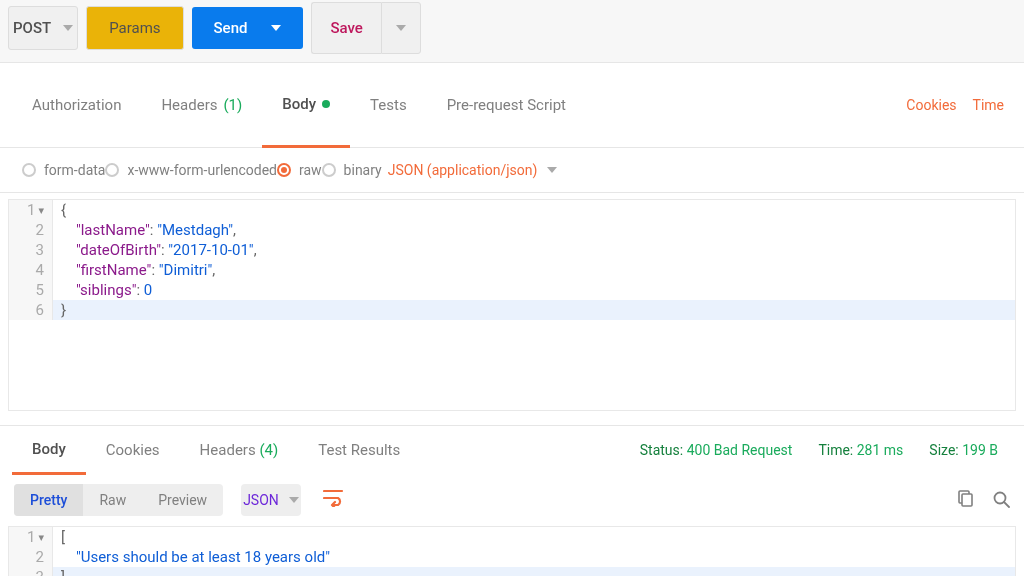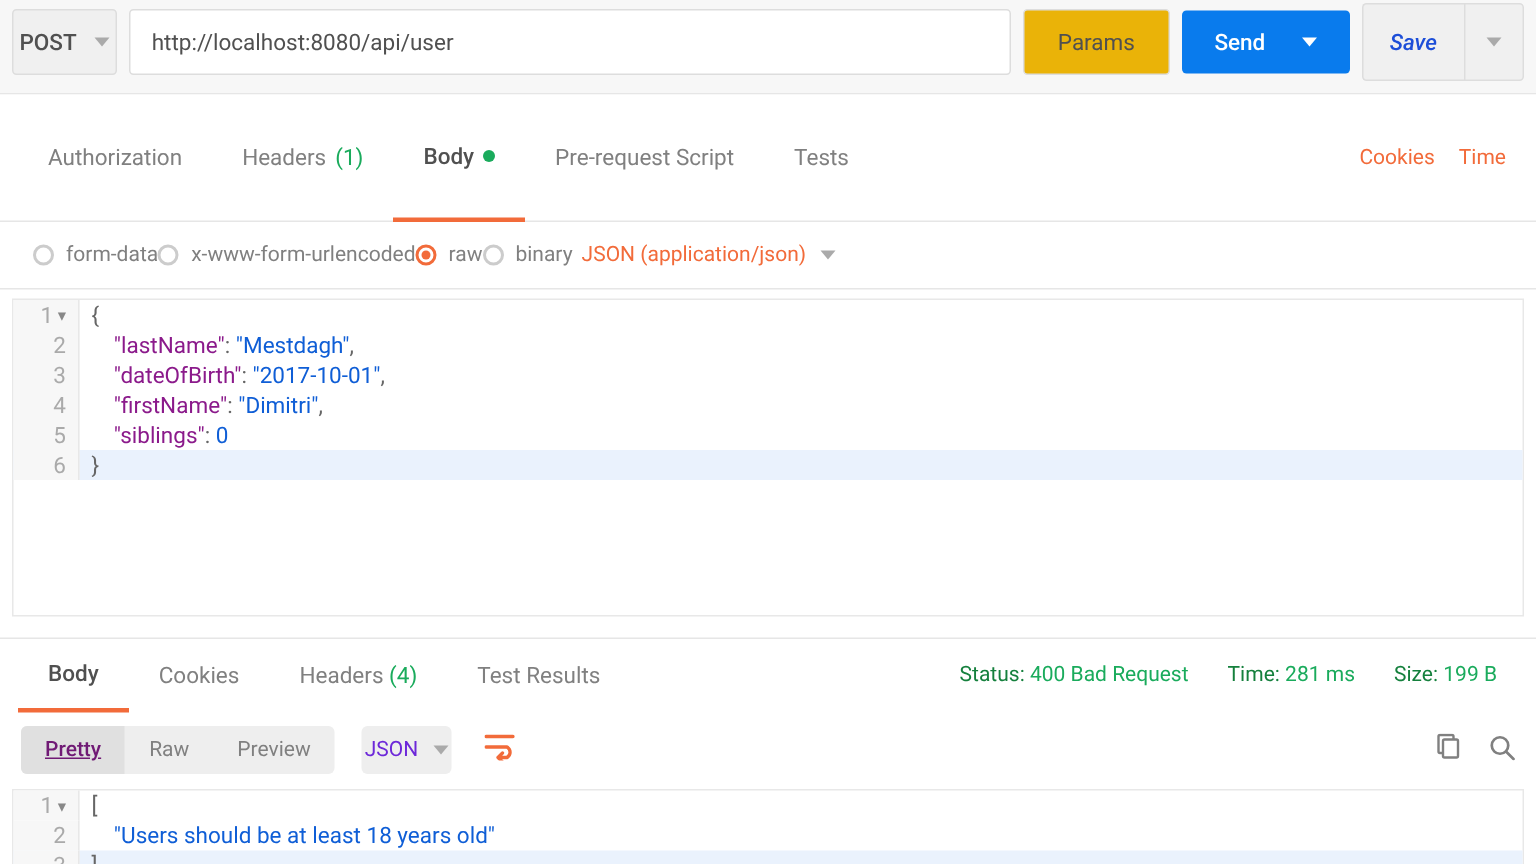--- a/index.html
+++ b/index.html
@@ -3,21 +3,21 @@
 <meta charset="utf-8">
 <style>
 * { margin:0; padding:0; box-sizing:border-box; font-family: -apple-system, BlinkMacSystemFont, "Segoe UI", Roboto, sans-serif; }
 body { background:#fff; font-size:14px; color:#505050; width:1024px; }
 .topbar { display:flex; align-items:center; gap:8px; padding:2px 8px 8px 8px; background:#f7f7f7; border-bottom:1px solid #e6e6e6; }
 .method-select { background:#f0f0f0; border:1px solid #ddd; border-radius:3px; padding:12px 4px; display:flex; align-items:center; gap:12px; cursor:pointer; color:#505050; font-size:15px; font-weight:500; }
 .url-input { flex:1; background:#fff; border:1px solid #ddd; border-radius:3px; padding:12px 14px; font-size:15px; color:#505050; }
 .params-btn { background:#eab308; border:1px solid #ddd; border-radius:3px; padding:12px 22px; cursor:pointer; color:#505050; font-size:15px; }
 .send-btn { background:#097bed; color:#fff; border:none; border-radius:3px; padding:12px 22px; display:flex; align-items:center; gap:24px; cursor:pointer; font-size:15px; font-weight:500; }
 .save-group { display:flex; }
-.save-btn { background:#f0f0f0; color:#1d4ed8; border:1px solid #ddd; border-right:none; border-radius:3px 0 0 3px; padding:16px 18px; cursor:pointer; font-size:15px; font-weight:500;font-style:italic; }
+.save-btn { background:#f0f0f0; color:#be185d; border:1px solid #ddd; border-right:none; border-radius:3px 0 0 3px; padding:16px 18px; cursor:pointer; font-size:15px; font-weight:500; }
 .save-caret { background:#f0f0f0; border:1px solid #ddd; border-radius:0 3px 3px 0; padding:12px 14px; cursor:pointer; color:#888; display:flex; align-items:center; }
 .caret { width:0; height:0; border-left:5px solid transparent; border-right:5px solid transparent; border-top:6px solid currentColor; display:inline-block; }
 .caret-white { border-top-color:#fff; }
 .caret-gray { border-top-color:#aaa; }
 
 .request-tabs { display:flex; align-items:center; padding:0 12px; background:#fff; border-bottom:1px solid #e6e6e6; }
 .rtab { padding:32px 20px; color:#808080; cursor:pointer; font-size:15px; display:flex; align-items:center; gap:6px; }
 .rtab.active { color:#505050; font-weight:500; border-bottom:3px solid #f26b3a; margin-bottom:-1px; }
 .count-green { color:#1aab5c; }
 .dot-green { width:8px; height:8px; border-radius:50%; background:#1aab5c; display:inline-block; }
@@ -46,37 +46,36 @@
 .resp-tabs { display:flex; align-items:center; padding:0 12px; background:#fff; border-top:1px solid #e6e6e6; }
 .resp-tab { padding:14px 20px; color:#808080; cursor:pointer; font-size:15px; }
 .resp-tab.active { color:#505050; font-weight:500; border-bottom:3px solid #f26b3a; margin-bottom:-1px; }
 .meta { margin-left:auto; display:flex; gap:26px; font-size:14px; padding-right:14px; }
 .meta .label { color:#15803d; }
 .meta .val { color:#1aab5c; }
 
 .format-bar { display:flex; align-items:center; gap:8px; padding:10px 14px; background:#fff; }
 .seg-group { display:inline-flex; background:#eee; border-radius:4px; overflow:hidden; }
 .seg-btn { padding:8px 16px; color:#808080; cursor:pointer; font-size:14px; }
-.seg-btn.active { background:#e0e0e0; color:#701a75; font-weight:500;text-decoration:underline; }
+.seg-btn.active { background:#e0e0e0; color:#1d4ed8; font-weight:500; }
 .json-dd { background:#eee; border-radius:4px; padding:8px 2px; display:inline-flex; align-items:center; gap:10px; cursor:pointer; color:#6d28d9; margin-left:10px; }
 .wrap-icon { color:#f26b3a; margin-left:14px; cursor:pointer; font-size:20px; }
 .right-icons { margin-left:auto; display:flex; gap:18px; color:#808080; }
 .icon-btn { cursor:pointer; }
 
 .resp-editor { background:#fff; border:1px solid #e8e8e8; margin:0 8px 2px 8px; font-family:"Courier New",monospace; font-size:15px; }
 </style>
 </head>
 <body>
 
 <div class="topbar">
   <div class="method-select">
     <span>POST</span>
     <span class="caret caret-gray"></span>
   </div>
-  <input class="url-input" value="http://localhost:8080/api/user" style="">
   <button class="params-btn">Params</button>
   <button class="send-btn">
     <span>Send</span>
     <span class="caret caret-white"></span>
   </button>
   <div class="save-group">
     <button class="save-btn">Save</button>
     <button class="save-caret">
         <span class="caret caret-gray"></span>
       </button>
@@ -86,22 +85,22 @@
 <div class="request-tabs">
   <div class="rtab">Authorization</div>
   <div class="rtab">
     <span>Headers</span>
     <span class="count-green">(1)</span>
   </div>
   <div class="rtab active">
     <span>Body</span>
     <span class="dot-green"></span>
   </div>
+  <div class="rtab">Tests</div>
   <div class="rtab">Pre-request Script</div>
-  <div class="rtab">Tests</div>
   <div class="spacer"></div>
   <div class="link-orange">Cookies</div>
   <div class="link-orange">Time</div>
 </div>
 
 <div class="body-types">
   <div class="radio-opt">
     <span class="radio-circle"></span>
     <span>form-data</span>
   </div>

